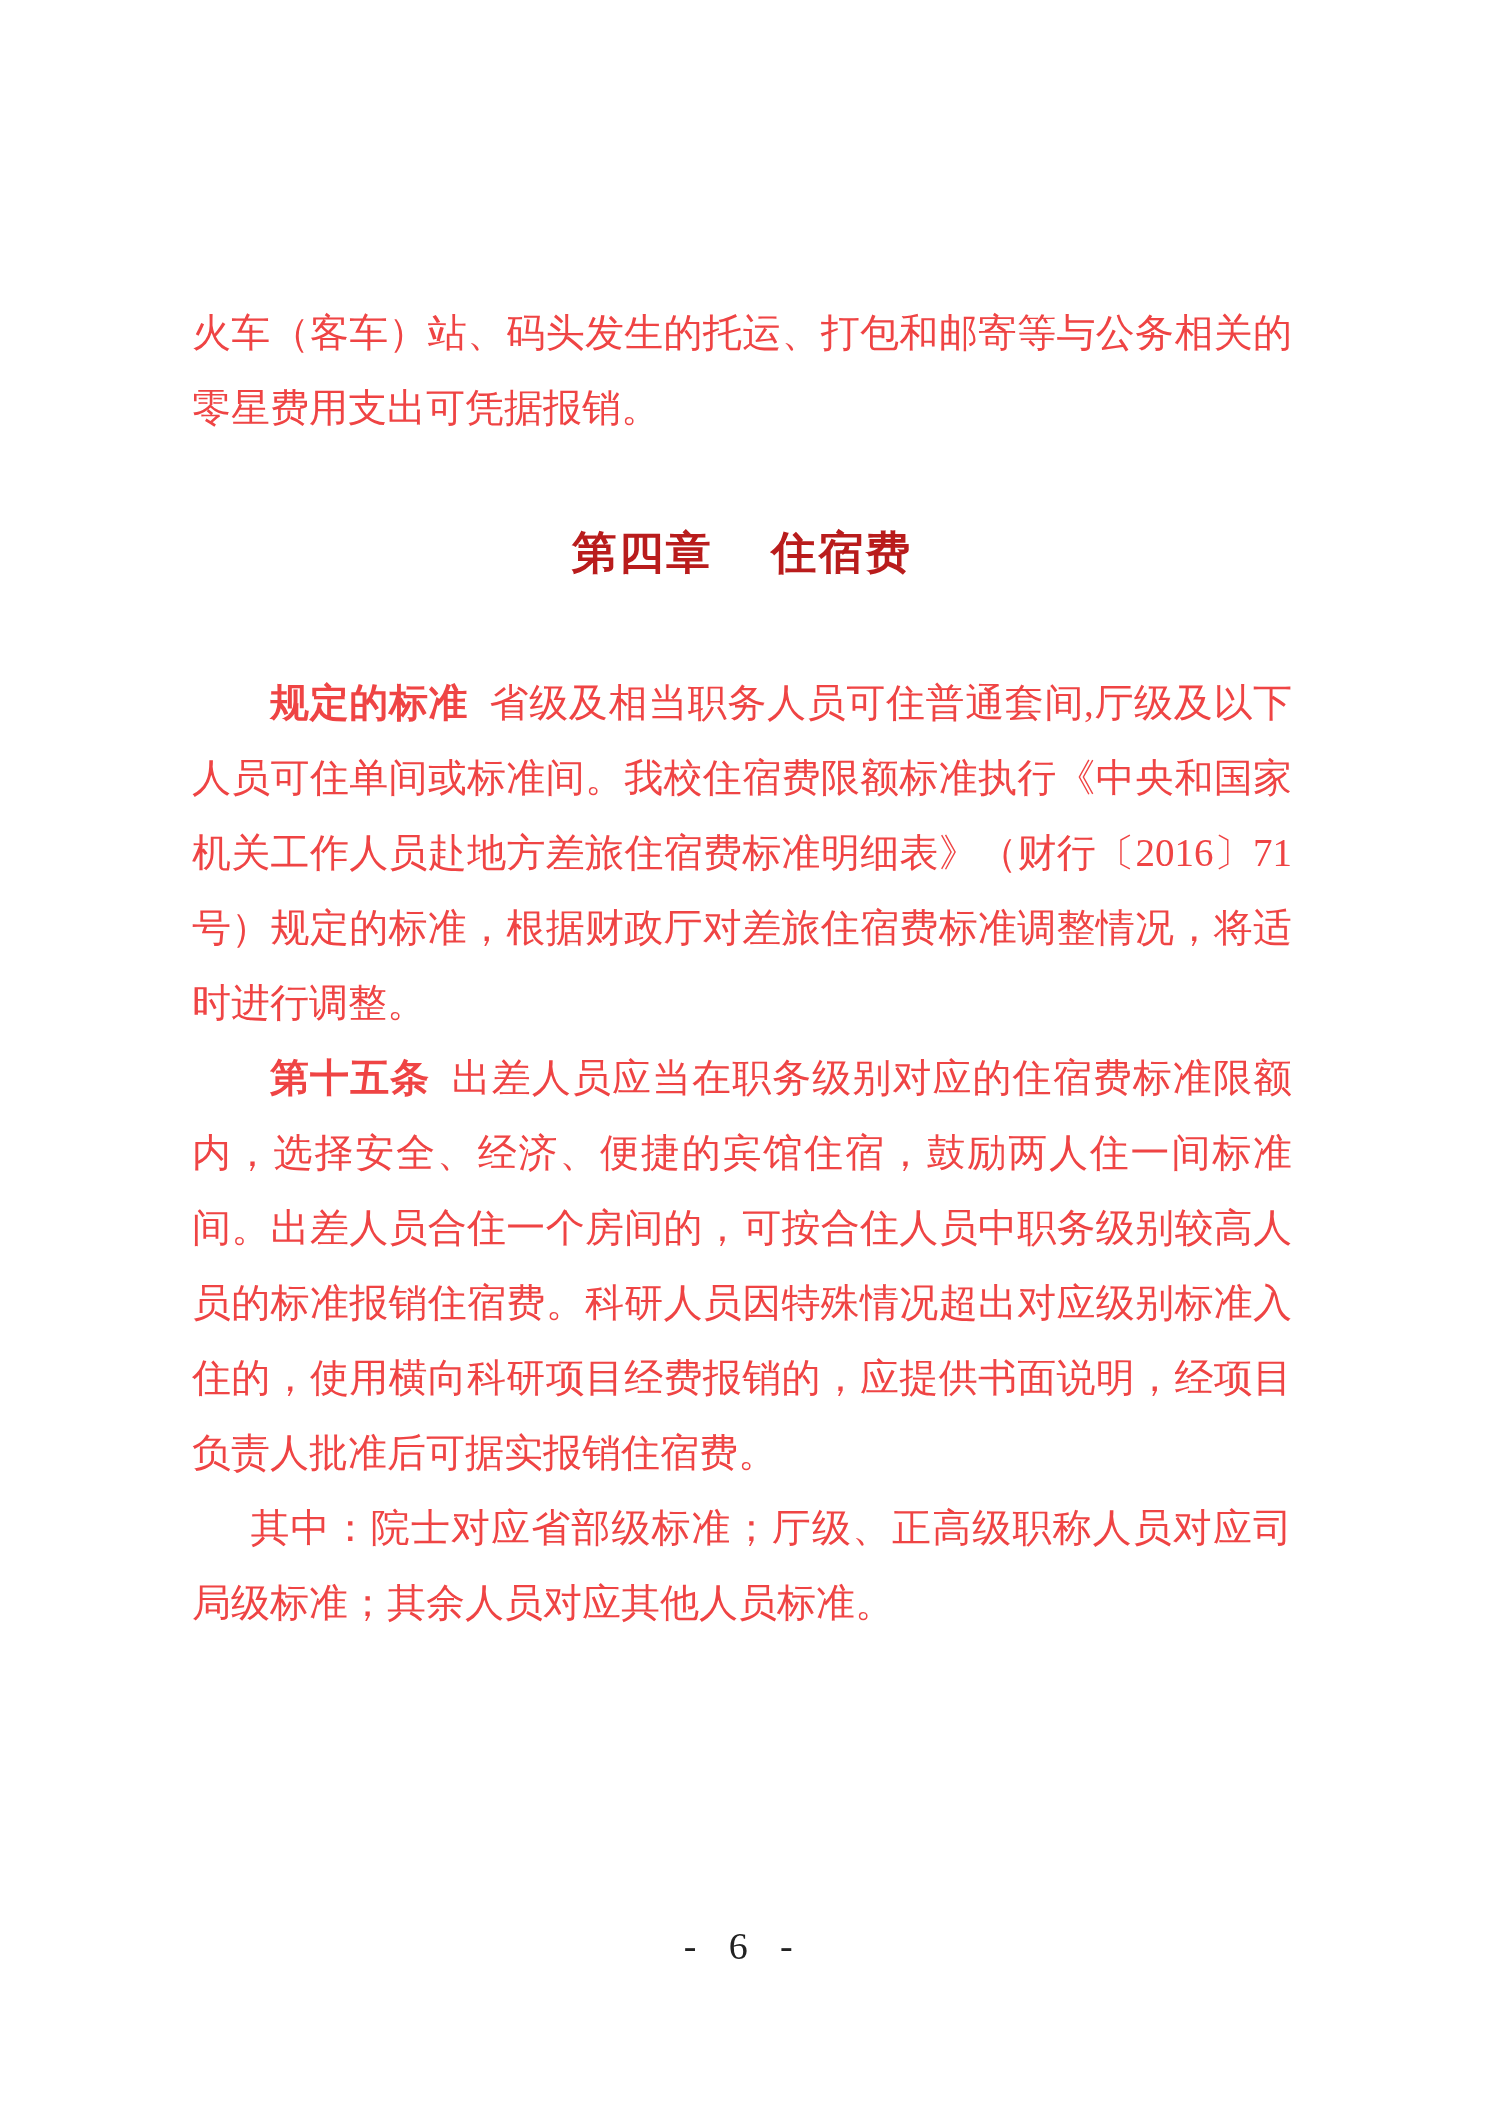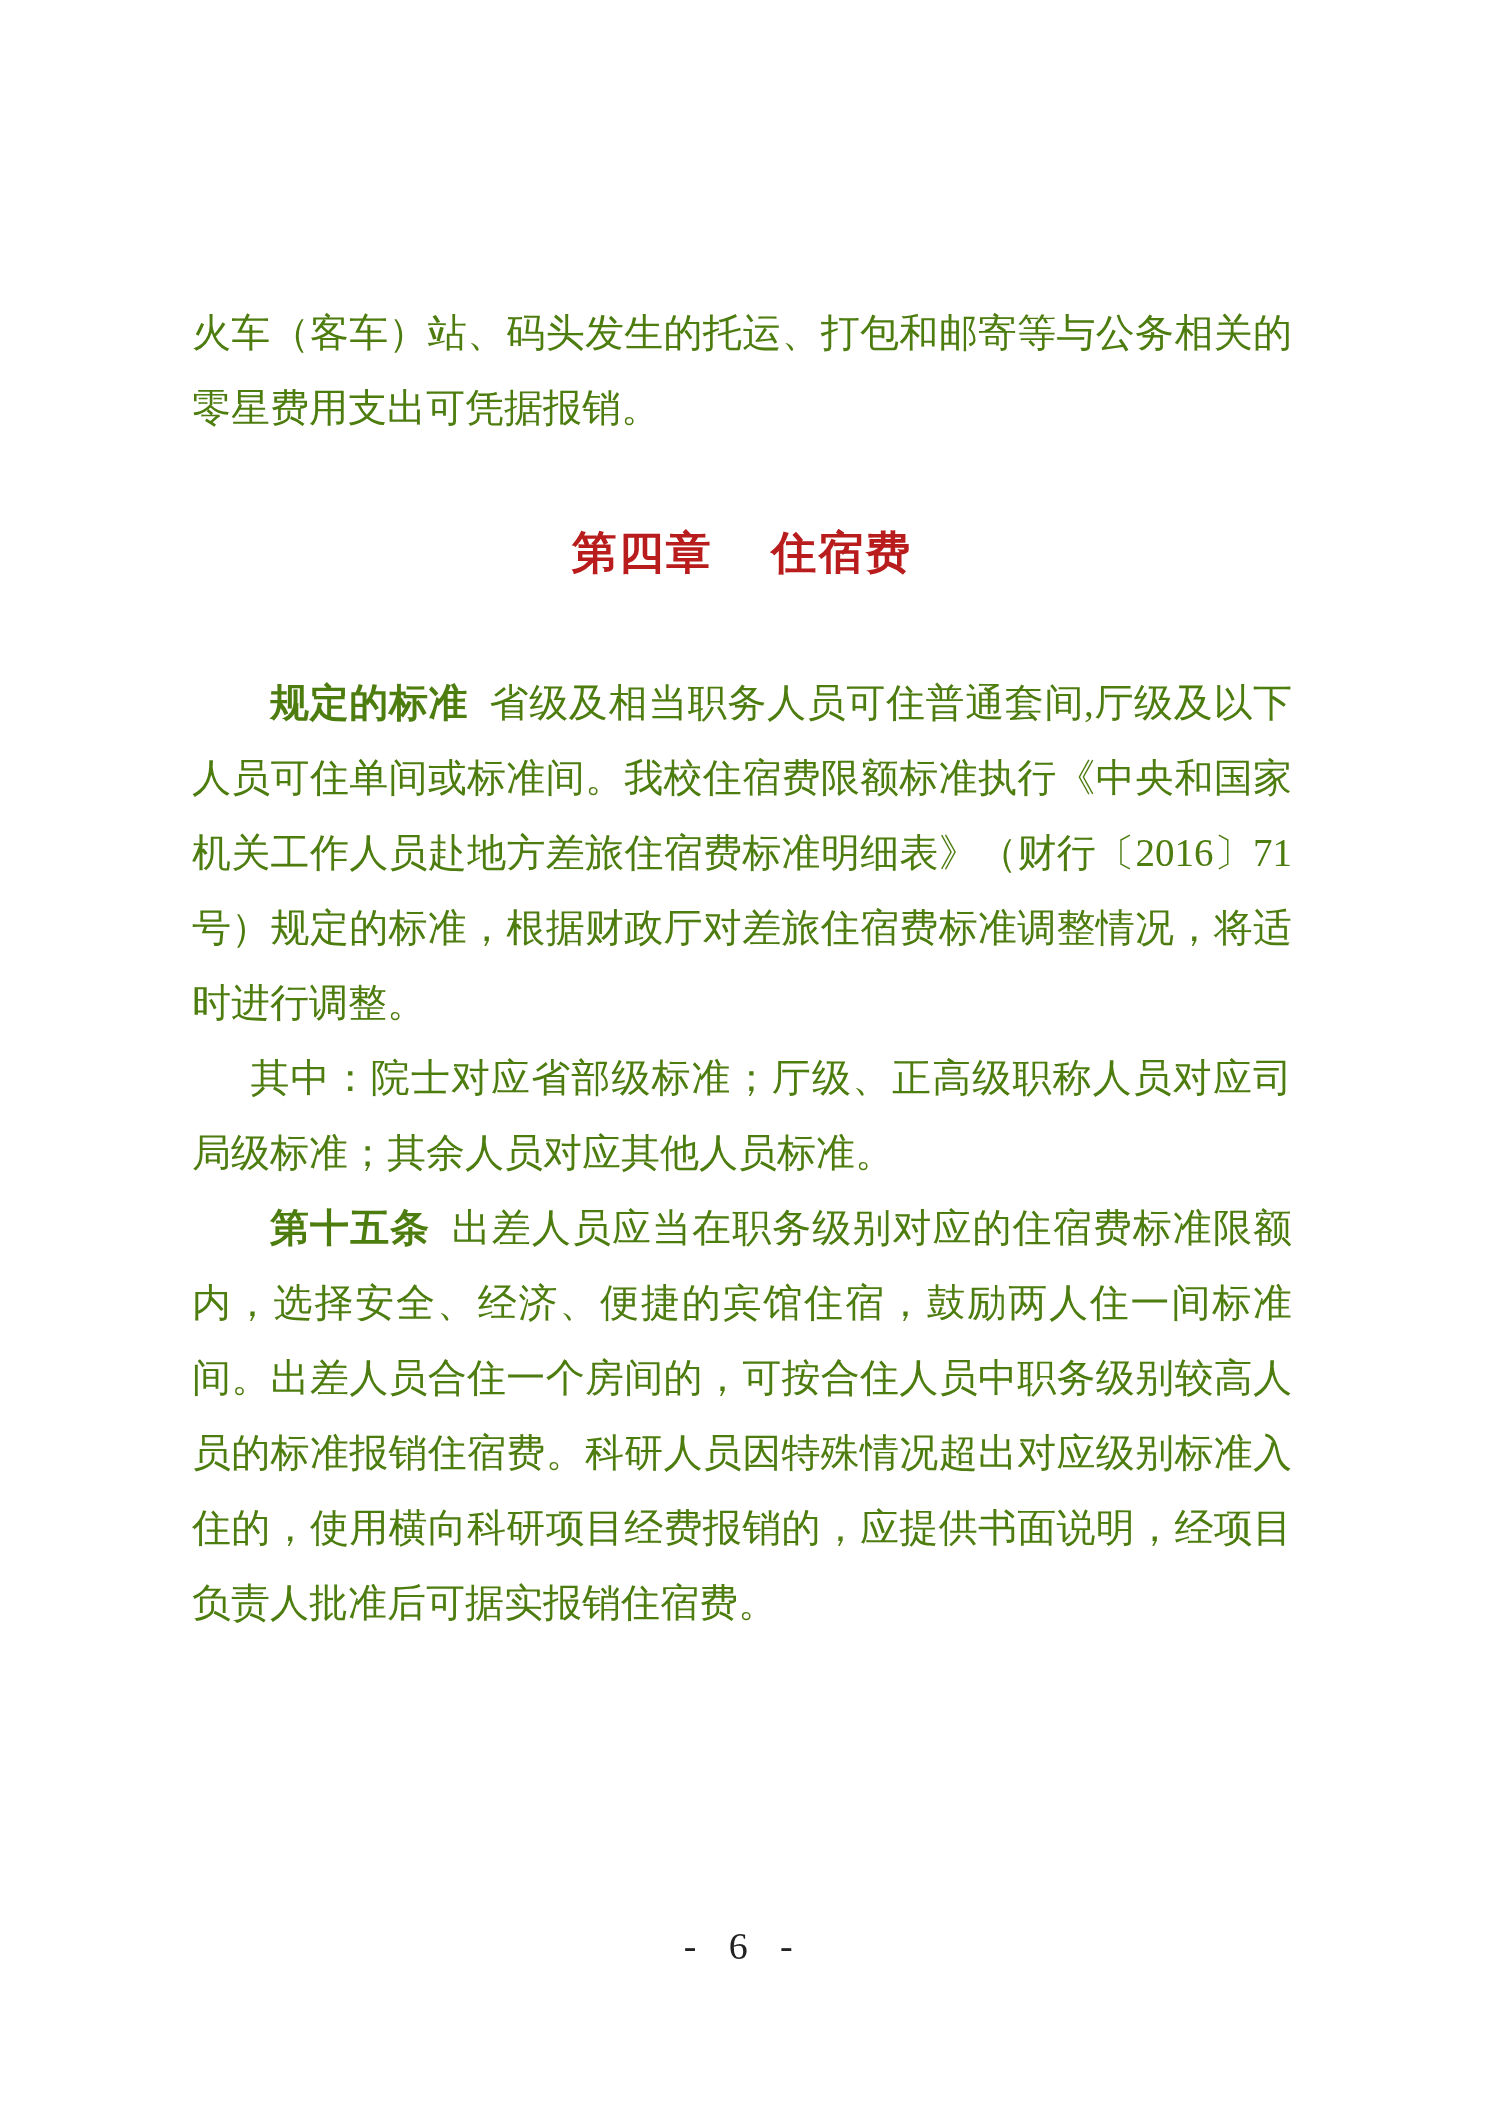--- a/index.html
+++ b/index.html
@@ -16,21 +16,21 @@
   }
   .content {
     position: absolute;
     left: 192px; top: 295px;
     width: 1100px;
   }
   p.para {
     margin: 0;
     font-size: 39px;
     line-height: 75px;
-    color: #4d7c0f;
+    color: #ef4444;
     text-align: justify;
     text-align-last: left;
     text-indent: 2em;
     letter-spacing: 0;
     word-break: break-all;
   }
   p.para.no-indent { text-indent: 0; }
   p.para.indent-sm { text-indent: 1.5em; }
   .lead {
     font-weight: bold;
@@ -65,20 +65,20 @@
 <div class="page">
   <div class="content">
 
     <p class="para no-indent"><span>火车（客车）站、码头发生的托运、打包和邮寄等与公务相关的零星费用支出可凭据报销。</span></p>
 
     <h2 class="chapter"><span>第四章</span><span class="chapter-gap"></span><span>住宿费</span></h2>
 
 
     <p class="para"><span class="lead">规定的标准</span><span>省级及相当职务人员可住普通套间,厅级及以下人员可住单间或标准间。我校住宿费限额标准执行《中央和国家机关工作人员赴地方差旅住宿费标准明细表》（财行〔2016〕71 号）规定的标准，根据财政厅对差旅住宿费标准调整情况，将适时进行调整。</span></p>
 
+    <p class="para"><span class="lead">第十五条</span><span>出差人员应当在职务级别对应的住宿费标准限额内，选择安全、经济、便捷的宾馆住宿，鼓励两人住一间标准间。出差人员合住一个房间的，可按合住人员中职务级别较高人员的标准报销住宿费。科研人员因特殊情况超出对应级别标准入住的，使用横向科研项目经费报销的，应提供书面说明，经项目负责人批准后可据实报销住宿费。</span></p>
+
     <p class="para indent-sm"><span>其中：院士对应省部级标准；厅级、正高级职称人员对应司局级标准；其余人员对应其他人员标准。</span></p>
-
-    <p class="para"><span class="lead">第十五条</span><span>出差人员应当在职务级别对应的住宿费标准限额内，选择安全、经济、便捷的宾馆住宿，鼓励两人住一间标准间。出差人员合住一个房间的，可按合住人员中职务级别较高人员的标准报销住宿费。科研人员因特殊情况超出对应级别标准入住的，使用横向科研项目经费报销的，应提供书面说明，经项目负责人批准后可据实报销住宿费。</span></p>
 
   </div>
 
   <div class="page-number">- 6 -</div>
 </div>
 
 </body></html>

